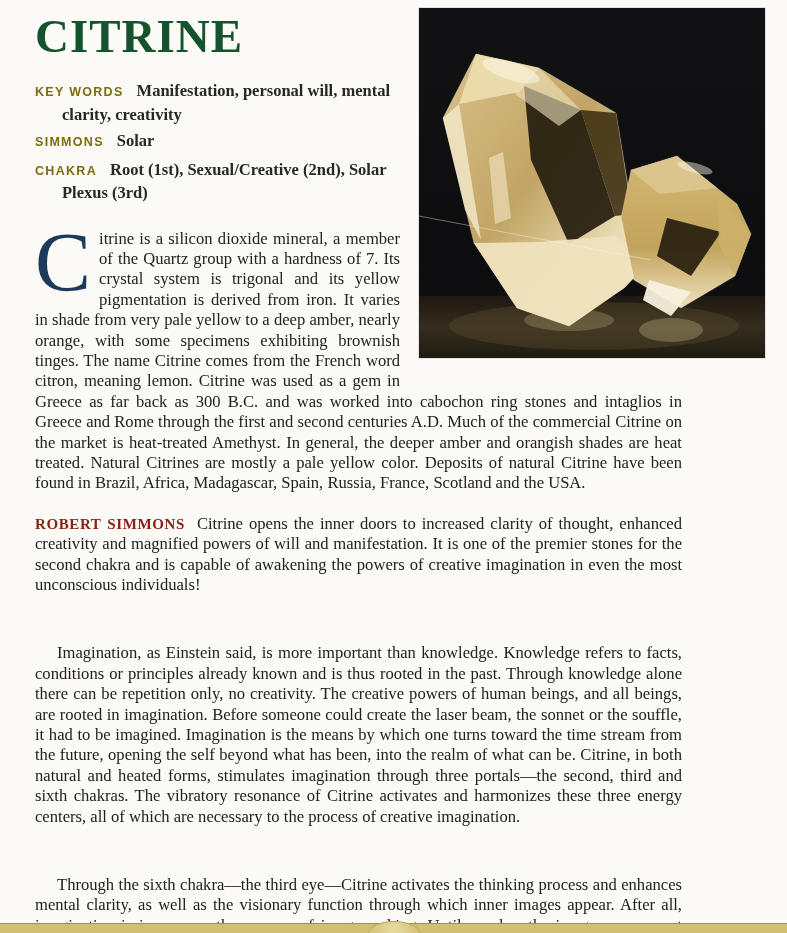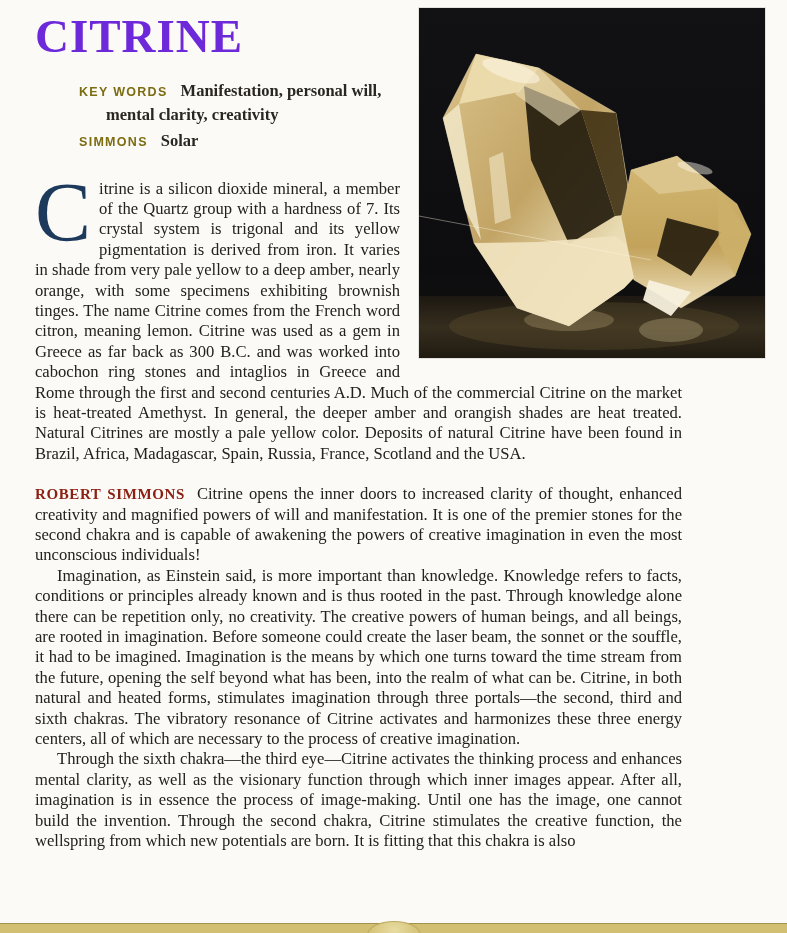--- a/index.html
+++ b/index.html
@@ -20,32 +20,31 @@
     float: right;
     width: 282px;
     height: 372px;
   }
   h1.title {
     font-family: "Liberation Serif", serif;
     font-weight: bold;
     font-size: 47px;
     line-height: 52px;
     letter-spacing: 1px;
-    color: #6d28d9;
+    color: #14532d;
     margin: 2px 0 18px 0;
   }
   .kv {
     font-size: 16.5px;
     line-height: 21.5px;
     padding-left: 27px;
     text-indent: -27px;
     margin-bottom: 5px;
     font-weight: bold;
     color: #2a2620;
-    margin-left: 44px;
   }
   .kv-label {
     font-family: "Liberation Sans", sans-serif;
     font-size: 12.5px;
     font-weight: bold;
     letter-spacing: 1.3px;
     color: #7c6c12;
     margin-right: 13px;
   }
   p.body-para {
@@ -66,21 +65,21 @@
   }
   p.simmons { margin-top: 20px; }
   .simmons-label {
     font-family: "Liberation Serif", serif;
     font-weight: bold;
     font-size: 15px;
     letter-spacing: 0.6px;
     color: #8b2113;
     margin-right: 12px;
   }
-  p.indented { text-indent: 22px; }
+  p.indented { text-indent: 22px; margin-top: 48px; }
 
   
   .photo {
     position: absolute;
     left: 419px;
     top: 8px;
     width: 346px;
     height: 350px;
     box-shadow: 0 0 0 1px #e3e2de;
     background: #101013;
@@ -173,20 +172,23 @@
     <h1 class="title">CITRINE</h1>
 
     <div class="kv">
       <span class="kv-label">KEY WORDS</span><span class="kv-value">Manifestation, personal will, mental clarity, creativity</span>
     </div>
 
     <div class="kv">
       <span class="kv-label">SIMMONS</span><span class="kv-value">Solar</span>
     </div>
 
+    <div class="kv">
+      <span class="kv-label">CHAKRA</span><span class="kv-value">Root (1st), Sexual/Creative (2nd), Solar Plexus (3rd)</span>
+    </div>
 
     <p class="body-para intro">
       <span class="dropcap">C</span><span>itrine is a silicon dioxide mineral, a member of the Quartz group with a hardness of 7. Its crystal system is trigonal and its yellow pigmentation is derived from iron. It varies in shade from very pale yellow to a deep amber, nearly orange, with some specimens exhibiting brownish tinges. The name Citrine comes from the French word citron, meaning lemon. Citrine was used as a gem in Greece as far back as 300 B.C. and was worked into cabochon ring stones and intaglios in Greece and Rome through the first and second centuries A.D. Much of the commercial Citrine on the market is heat-treated Amethyst. In general, the deeper amber and orangish shades are heat treated. Natural Citrines are mostly a pale yellow color. Deposits of natural Citrine have been found in Brazil, Africa, Madagascar, Spain, Russia, France, Scotland and the USA.</span>
     </p>
 
     <p class="body-para simmons">
       <span class="simmons-label">ROBERT SIMMONS</span><span>Citrine opens the inner doors to increased clarity of thought, enhanced creativity and magnified powers of will and manifestation. It is one of the premier stones for the second chakra and is capable of awakening the powers of creative imagination in even the most unconscious individuals!</span>
     </p>
 
     <p class="body-para indented">Imagination, as Einstein said, is more important than knowledge. Knowledge refers to facts, conditions or principles already known and is thus rooted in the past. Through knowledge alone there can be repetition only, no creativity. The creative powers of human beings, and all beings, are rooted in imagination. Before someone could create the laser beam, the sonnet or the souffle, it had to be imagined. Imagination is the means by which one turns toward the time stream from the future, opening the self beyond what has been, into the realm of what can be. Citrine, in both natural and heated forms, stimulates imagination through three portals—the second, third and sixth chakras. The vibratory resonance of Citrine activates and harmonizes these three energy centers, all of which are necessary to the process of creative imagination.</p>

